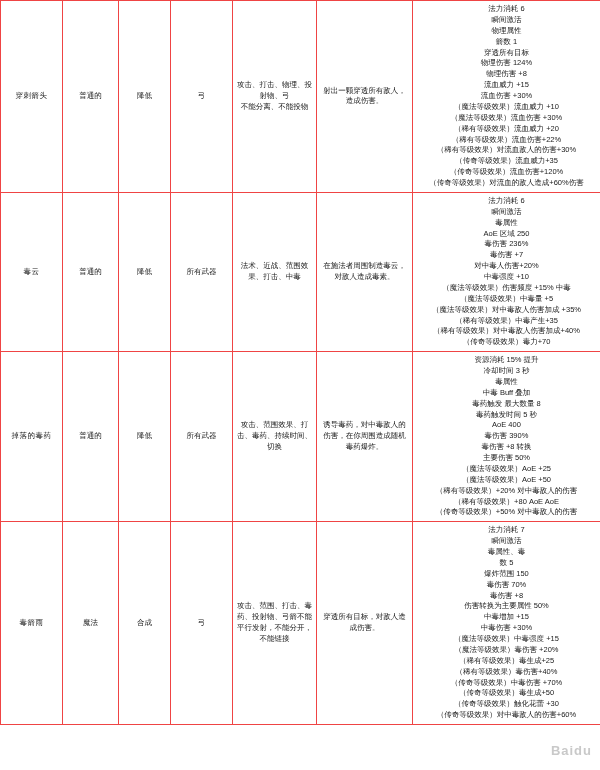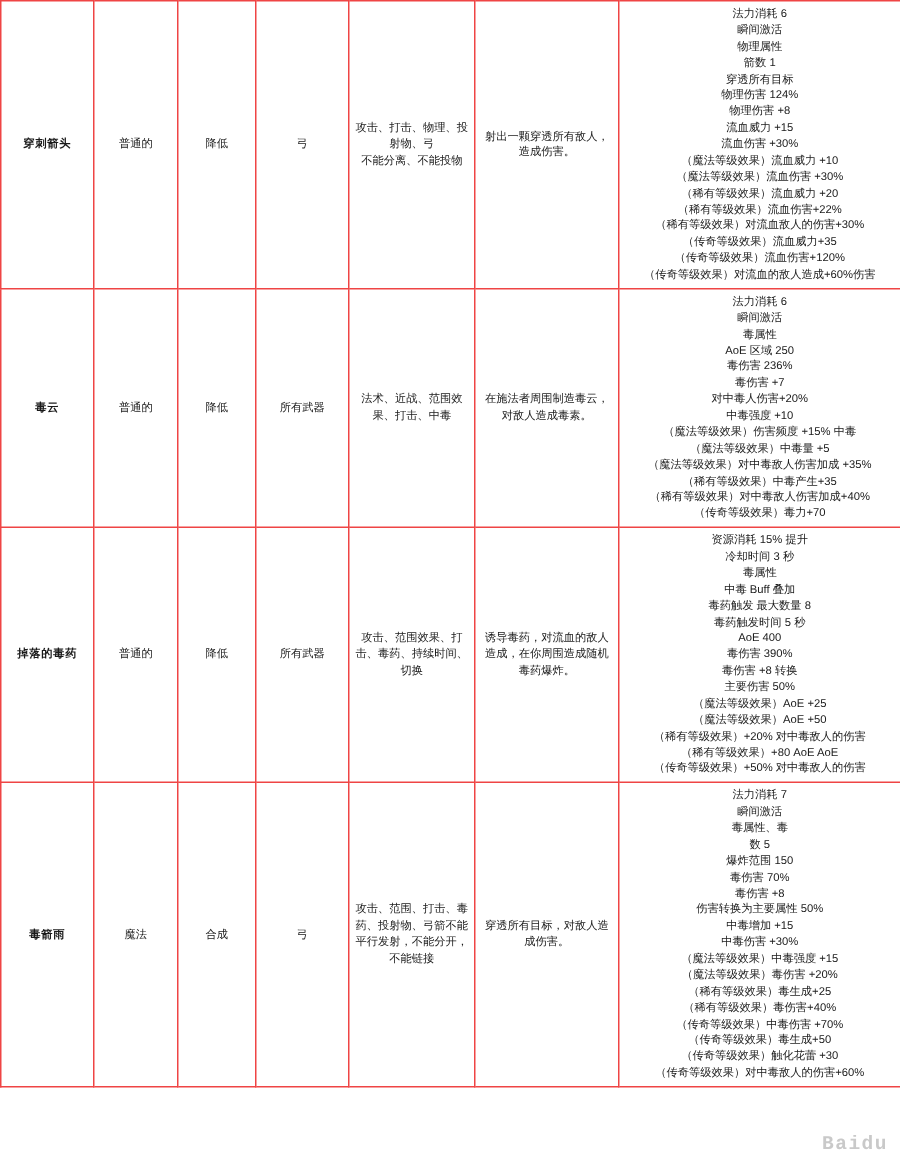--- a/index.html
+++ b/index.html
@@ -34,21 +34,20 @@
   col.c-type   { width: 56px; }
   col.c-rarity { width: 52px; }
   col.c-weapon { width: 62px; }
   col.c-tags   { width: 84px; }
   col.c-desc   { width: 96px; }
   col.c-effect { width: 188px; }
 
   td.cell-name {
     font-size: 8.5px;
     letter-spacing: 0.5px;
-    font-weight: bold;
   }
   td.cell-type, td.cell-rarity, td.cell-weapon {
     font-size: 8px;
   }
   td.cell-tags {
     font-size: 8px;
     line-height: 1.7;
   }
   td.cell-desc {
     font-size: 8px;
@@ -65,27 +64,27 @@
   .effect-line {
     display: block;
     white-space: normal;
   }
   .tags-line { display: block; }
 
   
   .watermark {
     position: absolute;
     right: 8px;
-    bottom: 0;
+    bottom: 12px;
     font-size: 13px;
     font-weight: bold;
     color: #c9c9c9;
     letter-spacing: 1px;
     pointer-events: none;
-    font-family: Liberation Mono, monospace;
+    font-family: Liberation Sans, sans-serif;
     margin-top: 48px;
   }
 </style>
 </head>
 <body>
 
 <table class="skill-table">
   <colgroup>
     <col class="c-name">
     <col class="c-type">
@@ -157,21 +156,21 @@
     </tr>
 
     <tr>
       <td class="cell-name">掉落的毒药</td>
       <td class="cell-type">普通的</td>
       <td class="cell-rarity">降低</td>
       <td class="cell-weapon">所有武器</td>
       <td class="cell-tags">
         <span class="tags-line">攻击、范围效果、打击、毒药、持续时间、切换</span>
       </td>
-      <td class="cell-desc">诱导毒药，对流血的敌人造成，在你周围造成随机毒药爆炸。</td>
+      <td class="cell-desc">诱导毒药，对中毒敌人的伤害，在你周围造成随机毒药爆炸。</td>
       <td class="cell-effect">
         <span class="effect-line">资源消耗 15% 提升</span>
         <span class="effect-line">冷却时间 3 秒</span>
         <span class="effect-line">毒属性</span>
         <span class="effect-line">中毒 Buff 叠加</span>
         <span class="effect-line">毒药触发 最大数量 8</span>
         <span class="effect-line">毒药触发时间 5 秒</span>
         <span class="effect-line">AoE 400</span>
         <span class="effect-line">毒伤害 390%</span>
         <span class="effect-line">毒伤害 +8 转换</span>

